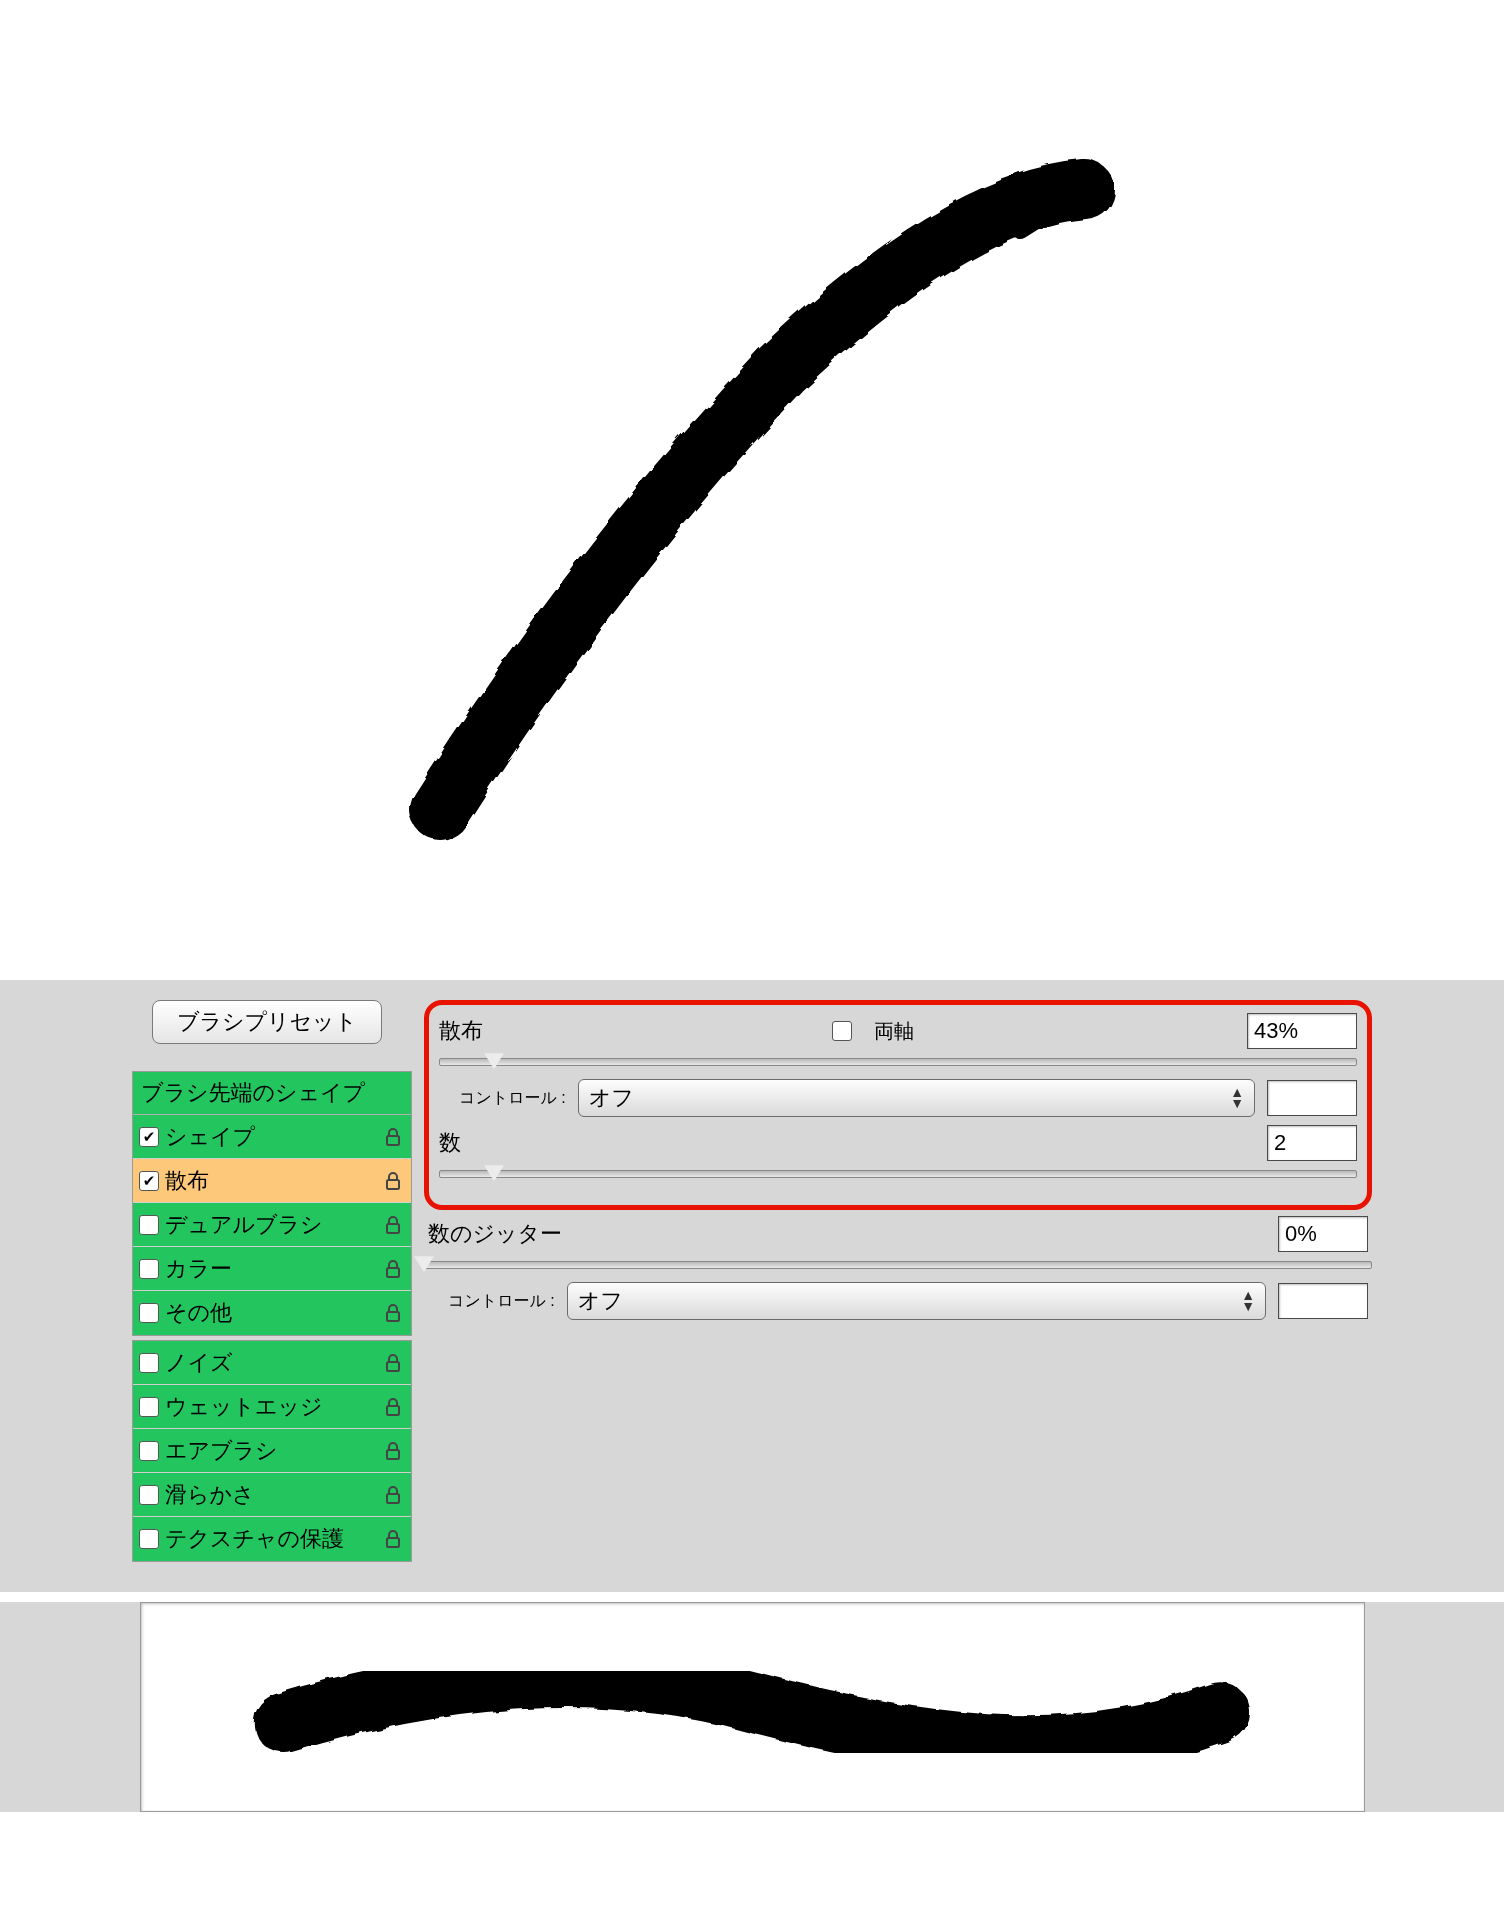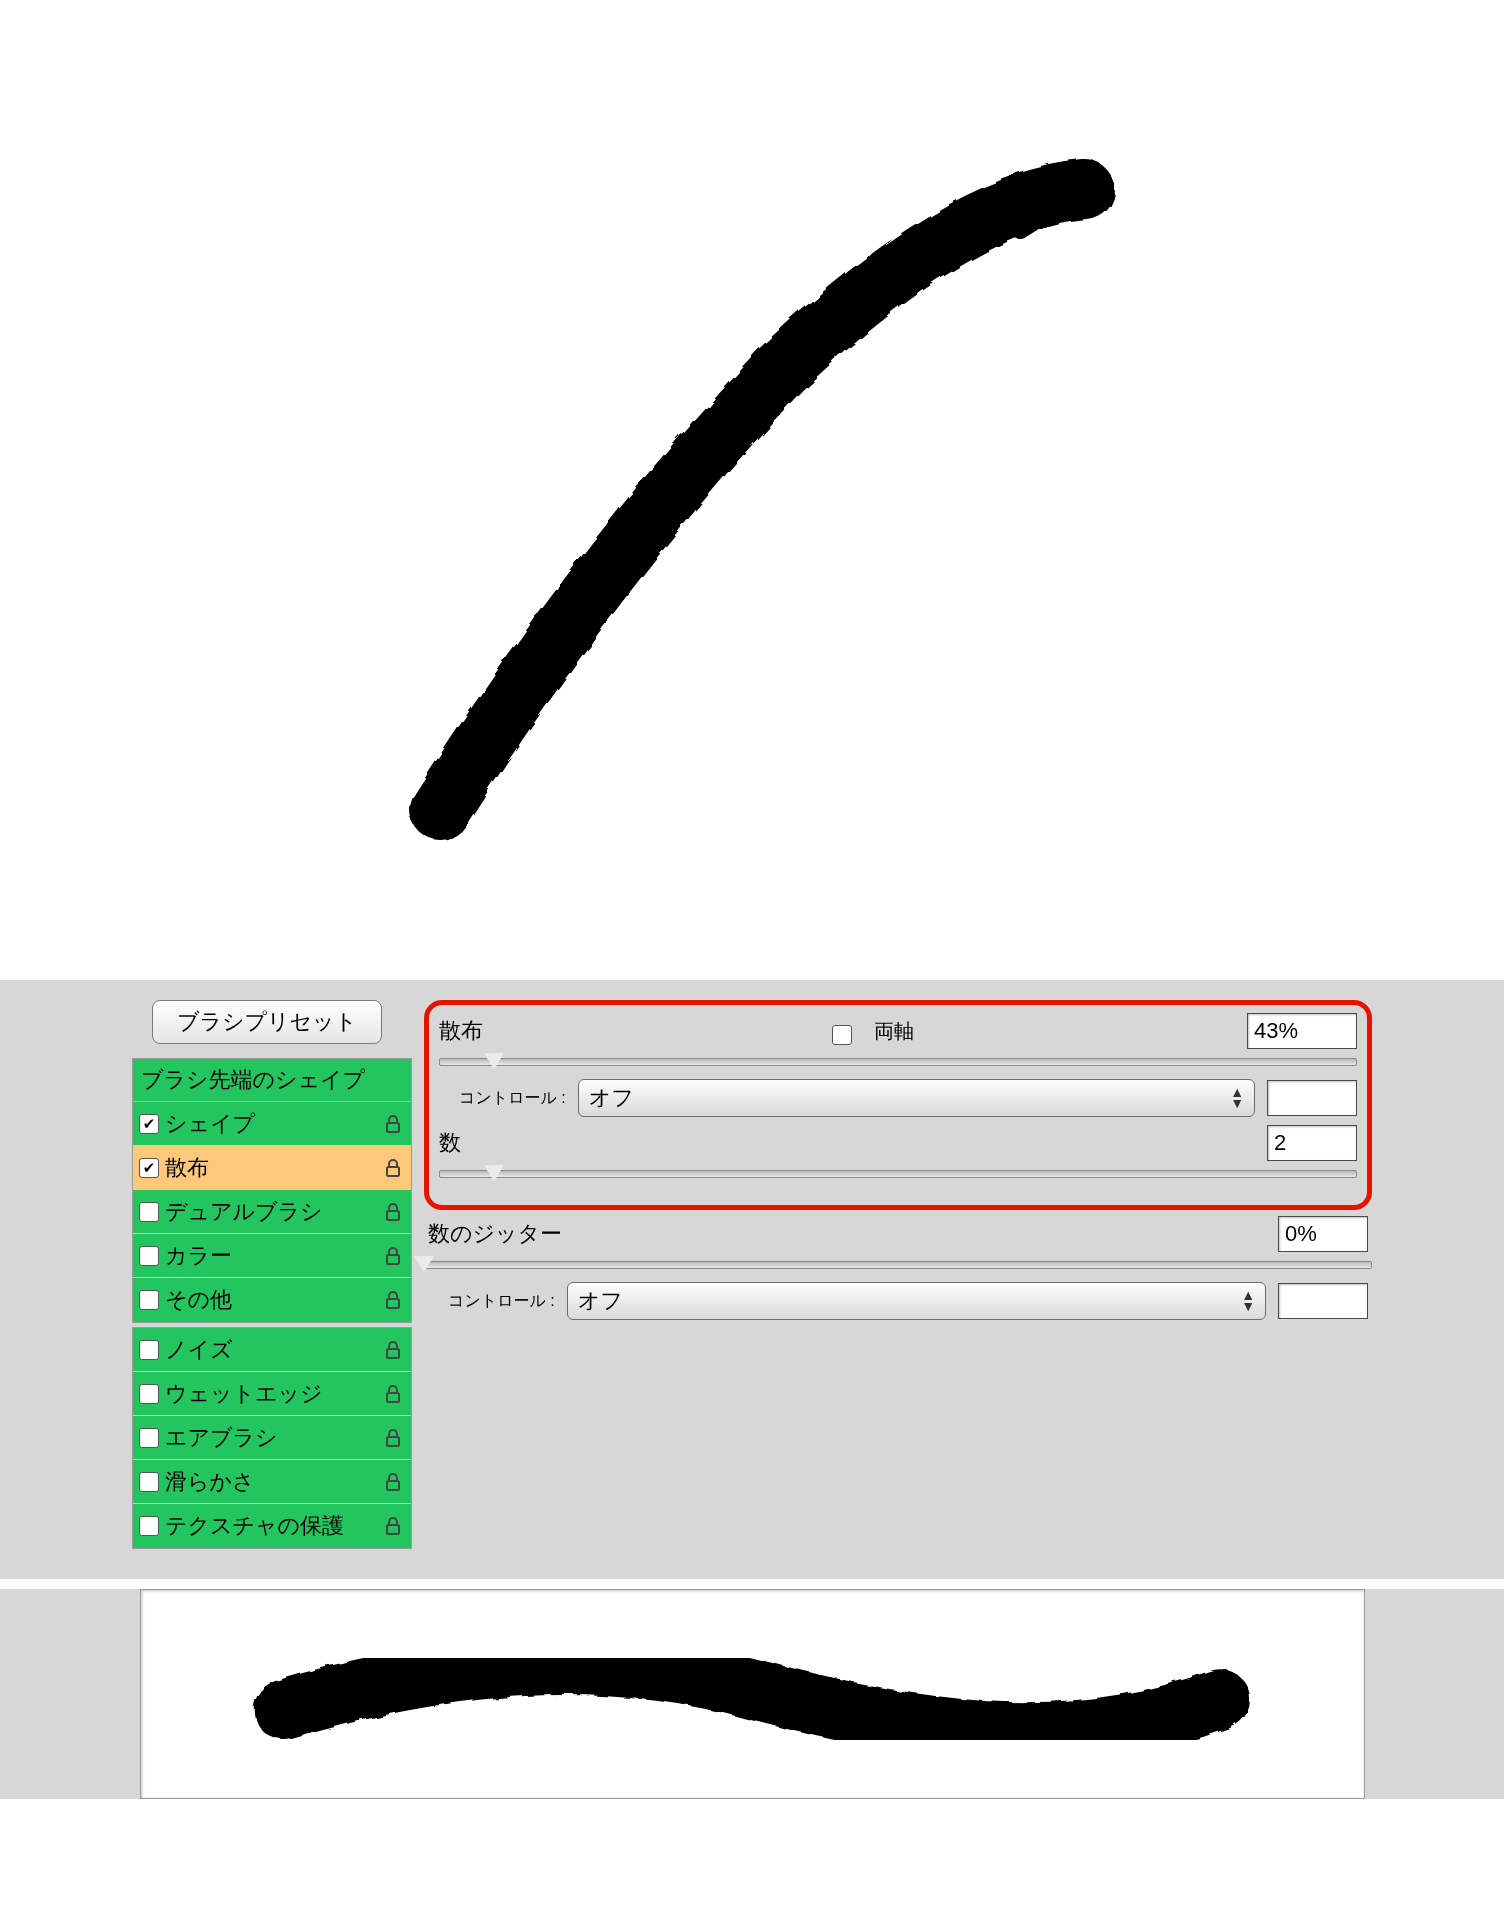--- a/index.html
+++ b/index.html
@@ -38,21 +38,21 @@
     gap: 4px;
   }
   .preset-btn {
     background: linear-gradient(#ffffff,#e5e5e5);
     border: 1px solid #7a7a7a;
     border-radius: 8px;
     padding: 6px 10px;
     font-size: 22px;
     width: 230px;
     margin-left: 20px;
-    margin-bottom: 10px;
+    margin-bottom: 23px;
     text-align: center;
     font-weight: 500;
   }
   .section {
     border: 1px solid #9a9a9a;
     background: #22c55e;
   }
   .section-header {
     padding: 6px 8px;
     font-size: 22px;
@@ -113,21 +113,21 @@
   }
   .setting-label { font-size: 22px; min-width: 60px; }
   .control-label {
     font-size: 16px;
     text-align: right;
     flex: 0 0 auto;
     margin-left: 20px;
   }
   .both-axes {
     display: flex;
-    align-items: flex-end;
+    align-items: center;
     gap: 22px;
   }
   .val-input {
     width: 110px;
     height: 36px;
     border: 1px solid #4a4a4a;
     background: #fff;
     font-size: 22px;
     text-align: left;
     padding: 0 6px;

